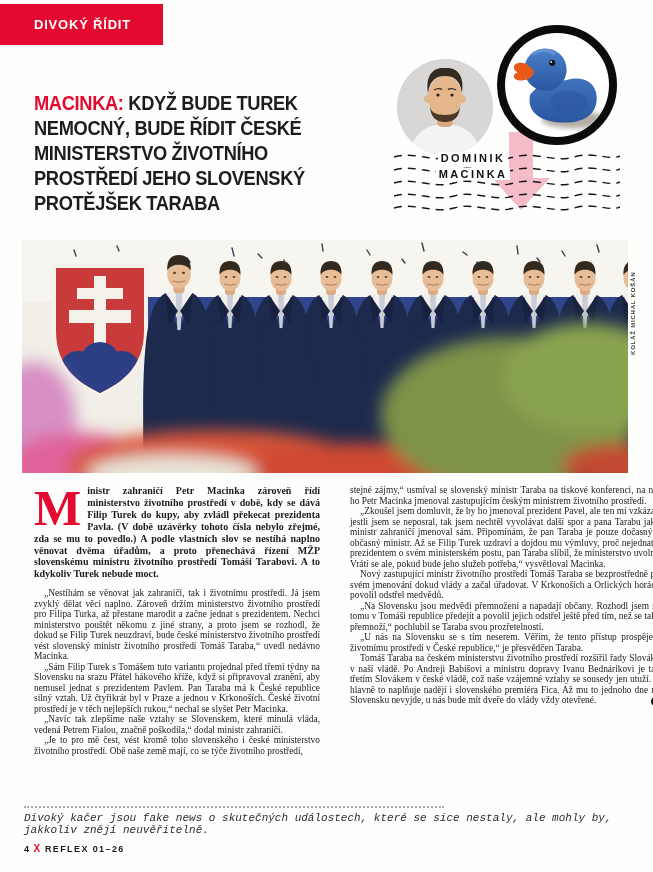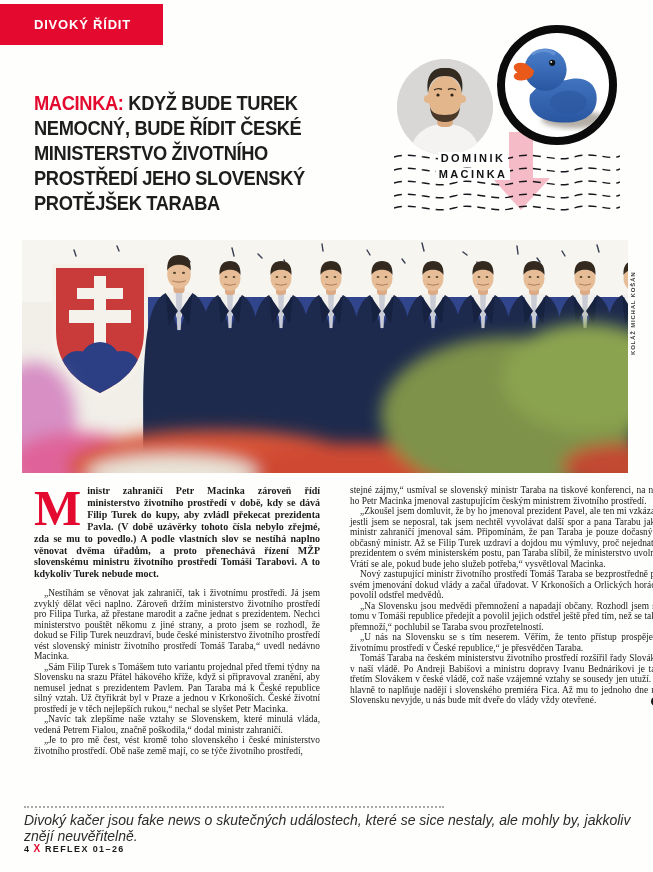--- a/index.html
+++ b/index.html
@@ -71,21 +71,21 @@
     background:radial-gradient(circle at 50% 50%, #ffffff 0 1.6px, #141414 1.7px 100%);
     vertical-align:-1px;float:right;margin-top:2px;
   }
   
   .footer-rule{
     position:absolute;left:24px;top:806px;width:420px;height:0;
     border-top:2px dotted #a9a9a9;
   }
   .footer-note{
     position:absolute;left:24px;top:812px;width:610px;
-    font-family:Liberation Sans, sans-serif;font-style:italic;font-size:14px;color:#2b2b2b;
+    font-family:Liberation Mono, monospace;font-style:italic;font-size:11px;color:#2b2b2b;
   }
   .page-footer{
     position:absolute;left:24px;top:843px;display:flex;align-items:center;gap:4px;
     font-size:9px;font-weight:bold;color:#1a1a1a;letter-spacing:.6px;
   }
   .brand-x{color:#e40a2f;font-weight:900;font-size:10px;}
   .mag{letter-spacing:1.4px;}
 </style>
 </head>
 <body>

